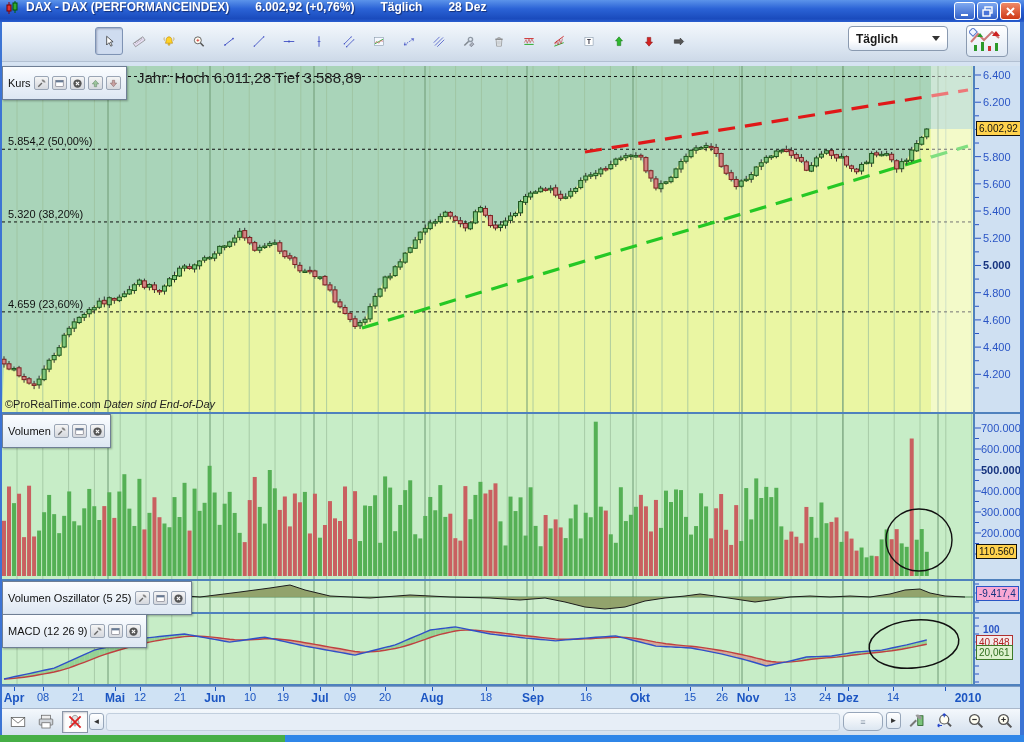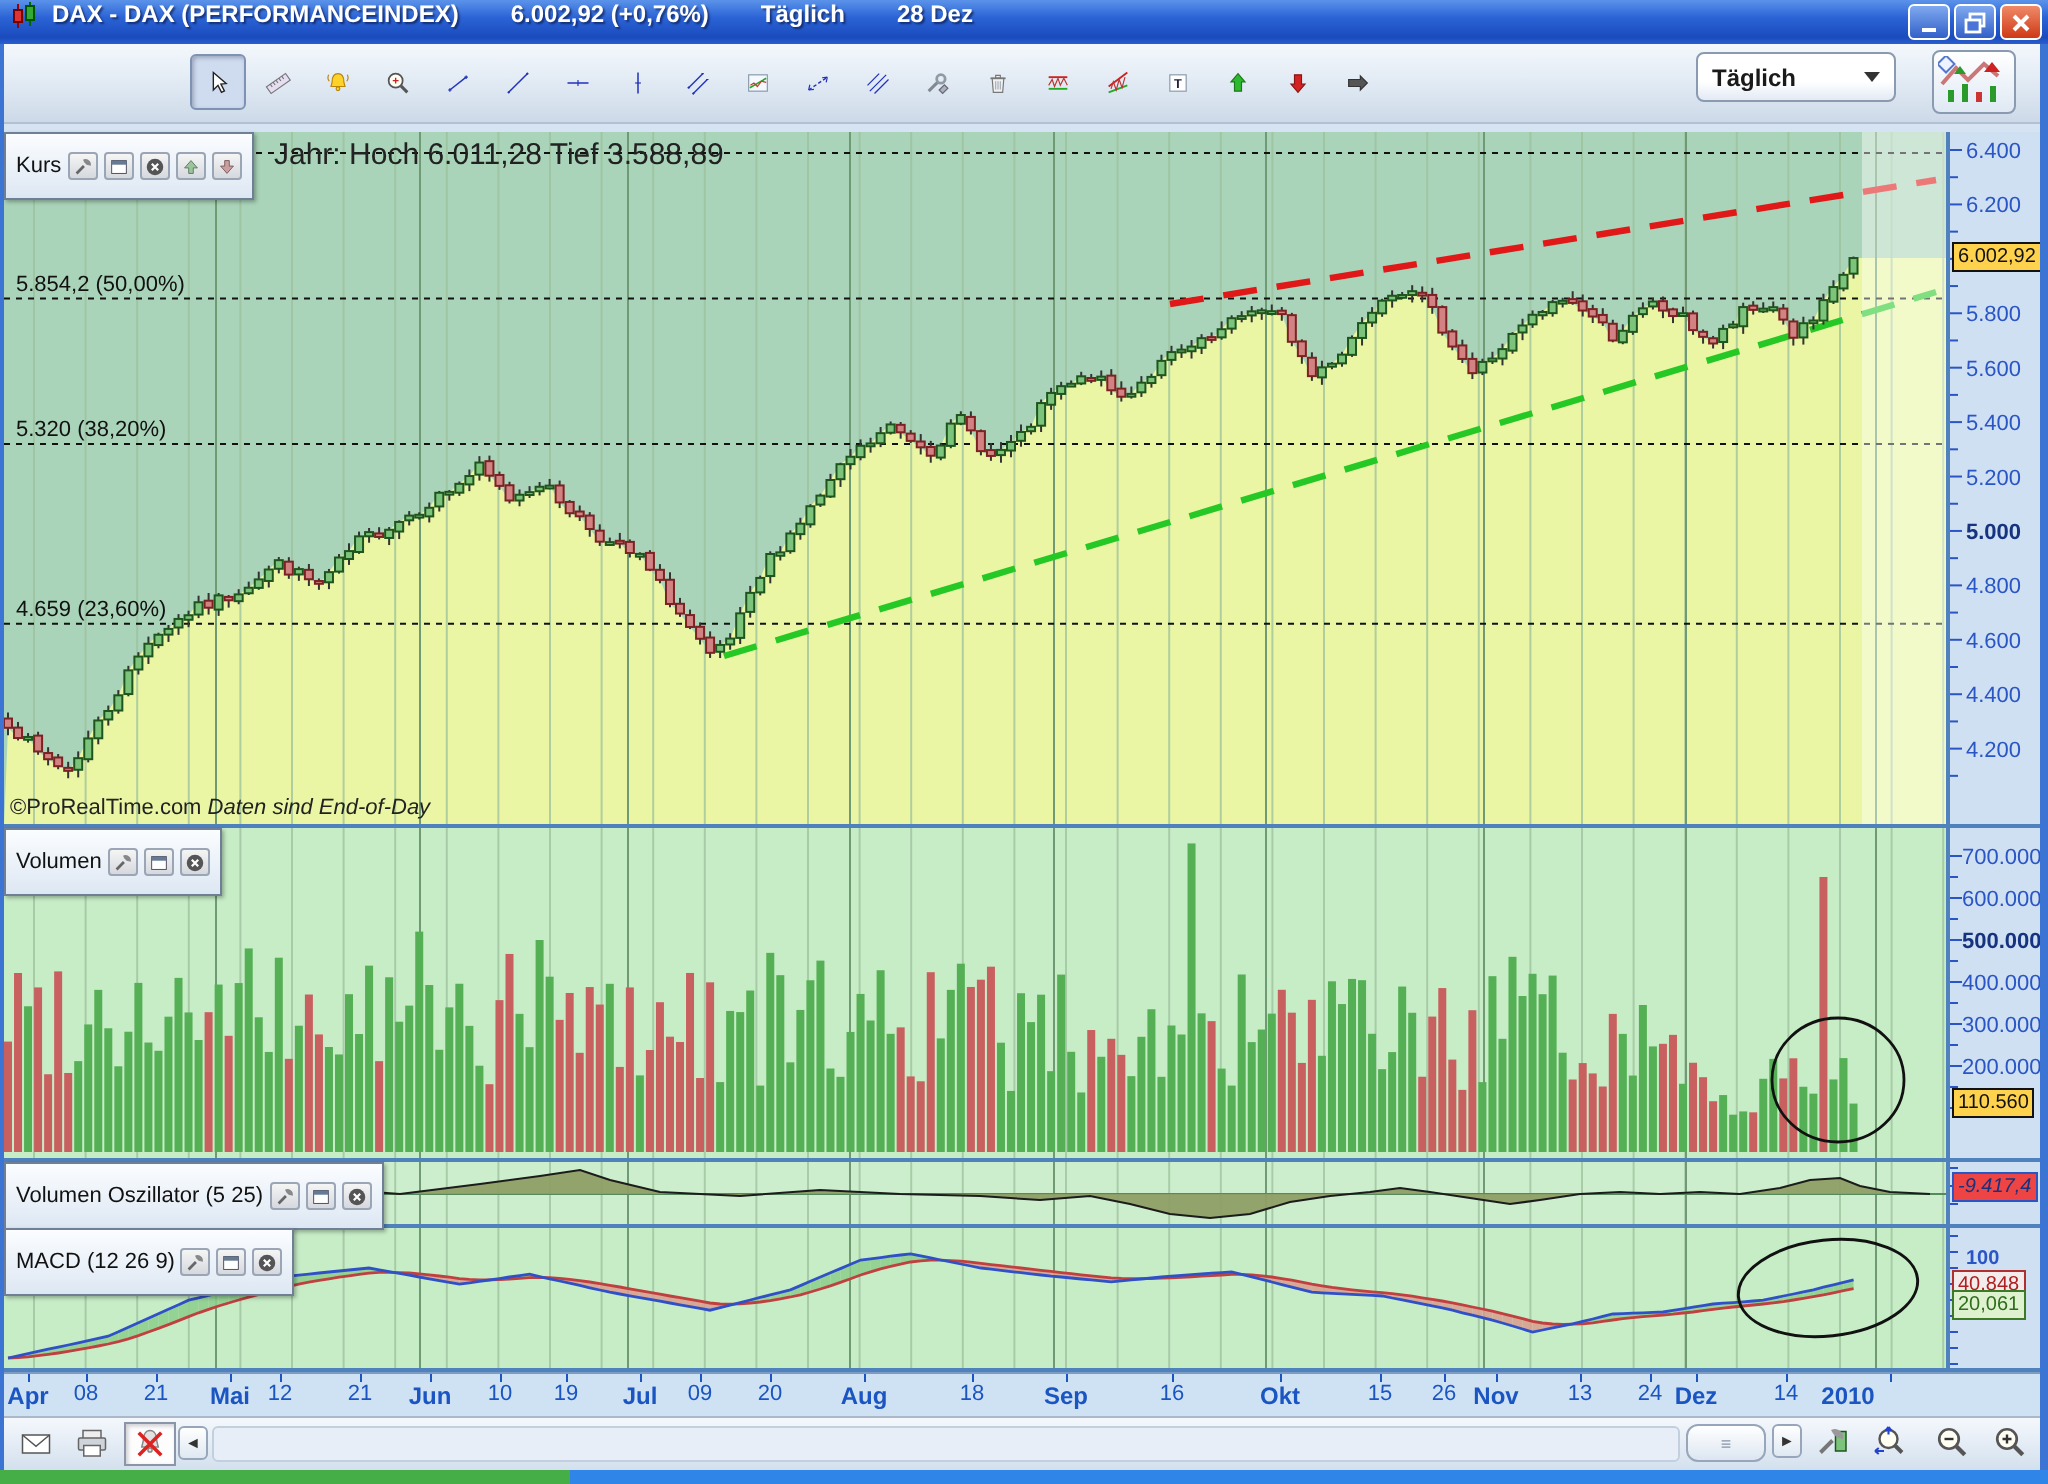--- a/index.html
+++ b/index.html
@@ -37,21 +37,21 @@
     font-size:11px;color:#111;box-shadow:1px 1px 2px rgba(0,0,0,.3);box-sizing:border-box;}
   .hico{width:15px;height:14px;border:1px solid #9aa5b5;border-radius:2px;background:linear-gradient(180deg,#f5f5f5,#d5d8de);
     display:flex;align-items:center;justify-content:center;padding:0;}
   .info-text{position:absolute;left:137px;top:69px;z-index:6;font-size:15px;color:#222;}
   .watermark{position:absolute;left:5px;top:398px;z-index:6;font-size:11px;color:#222;}
   .watermark .em{font-style:italic;}
   
   .axiscol{position:absolute;left:975px;top:66px;width:58px;height:620px;background:#cfe0f2;}
   .valbox{position:absolute;left:1px;font-size:10px;line-height:13px;padding:0 2px;border:1px solid #111;
     background:#ffd24d;color:#111;white-space:nowrap;z-index:8;}
-  .valbox.blue{background:#ef4444;border-color:#2a55c5;color:#16337f;font-style:italic;}
+  .valbox.blue{background:#f9a8d4;border-color:#2a55c5;color:#16337f;}
   .valbox.redv{background:#f4ecec;border-color:#b03030;color:#b02020;}
   .valbox.greenv{background:#dff2cf;border-color:#3d7a28;color:#2f6e1d;}
   .axlabel-100{position:absolute;left:8px;top:558px;font-size:10px;color:#2a55c5;font-weight:bold;z-index:5;}
   
   .xaxis{position:absolute;left:0;top:686px;width:1020px;height:22px;background:#cfe2f4;border-top:1px solid #7d9cc4;box-sizing:border-box;}
   .xlab{position:absolute;top:4px;transform:translateX(-50%);font-size:11px;color:#1b55c2;white-space:nowrap;}
   .xlab.bold{font-weight:bold;font-size:12px;}
   .xtick{position:absolute;top:0;width:1px;height:4px;background:#1b55c2;}
   
   .sep{position:absolute;left:0;width:1020px;height:2px;background:#4f81bd;z-index:6;}
@@ -1429,21 +1429,21 @@
     <div class="xlab bold" style="left: 748px;">Nov</div>
     <div class="xtick" style="left: 790px;"></div>
     <div class="xlab" style="left: 790px;">13</div>
     <div class="xtick" style="left: 825px;"></div>
     <div class="xlab" style="left: 825px;">24</div>
     <div class="xtick" style="left: 848px;"></div>
     <div class="xlab bold" style="left: 848px;">Dez</div>
     <div class="xtick" style="left: 893px;"></div>
     <div class="xlab" style="left: 893px;">14</div>
     <div class="xtick" style="left: 945px;"></div>
-    <div class="xlab bold" style="left: 924px;">2010</div>
+    <div class="xlab bold" style="left: 968px;">2010</div>
   </div>
 
 <div class="sep" style="top:412px;"></div>
 <div class="sep" style="top:579px;"></div>
 <div class="sep" style="top:612px;"></div>
 <div class="sep" style="top:684px;"></div>
 <div class="vsep"></div>
 <div class="lborder"></div>
 <div class="rborder"></div>
 

